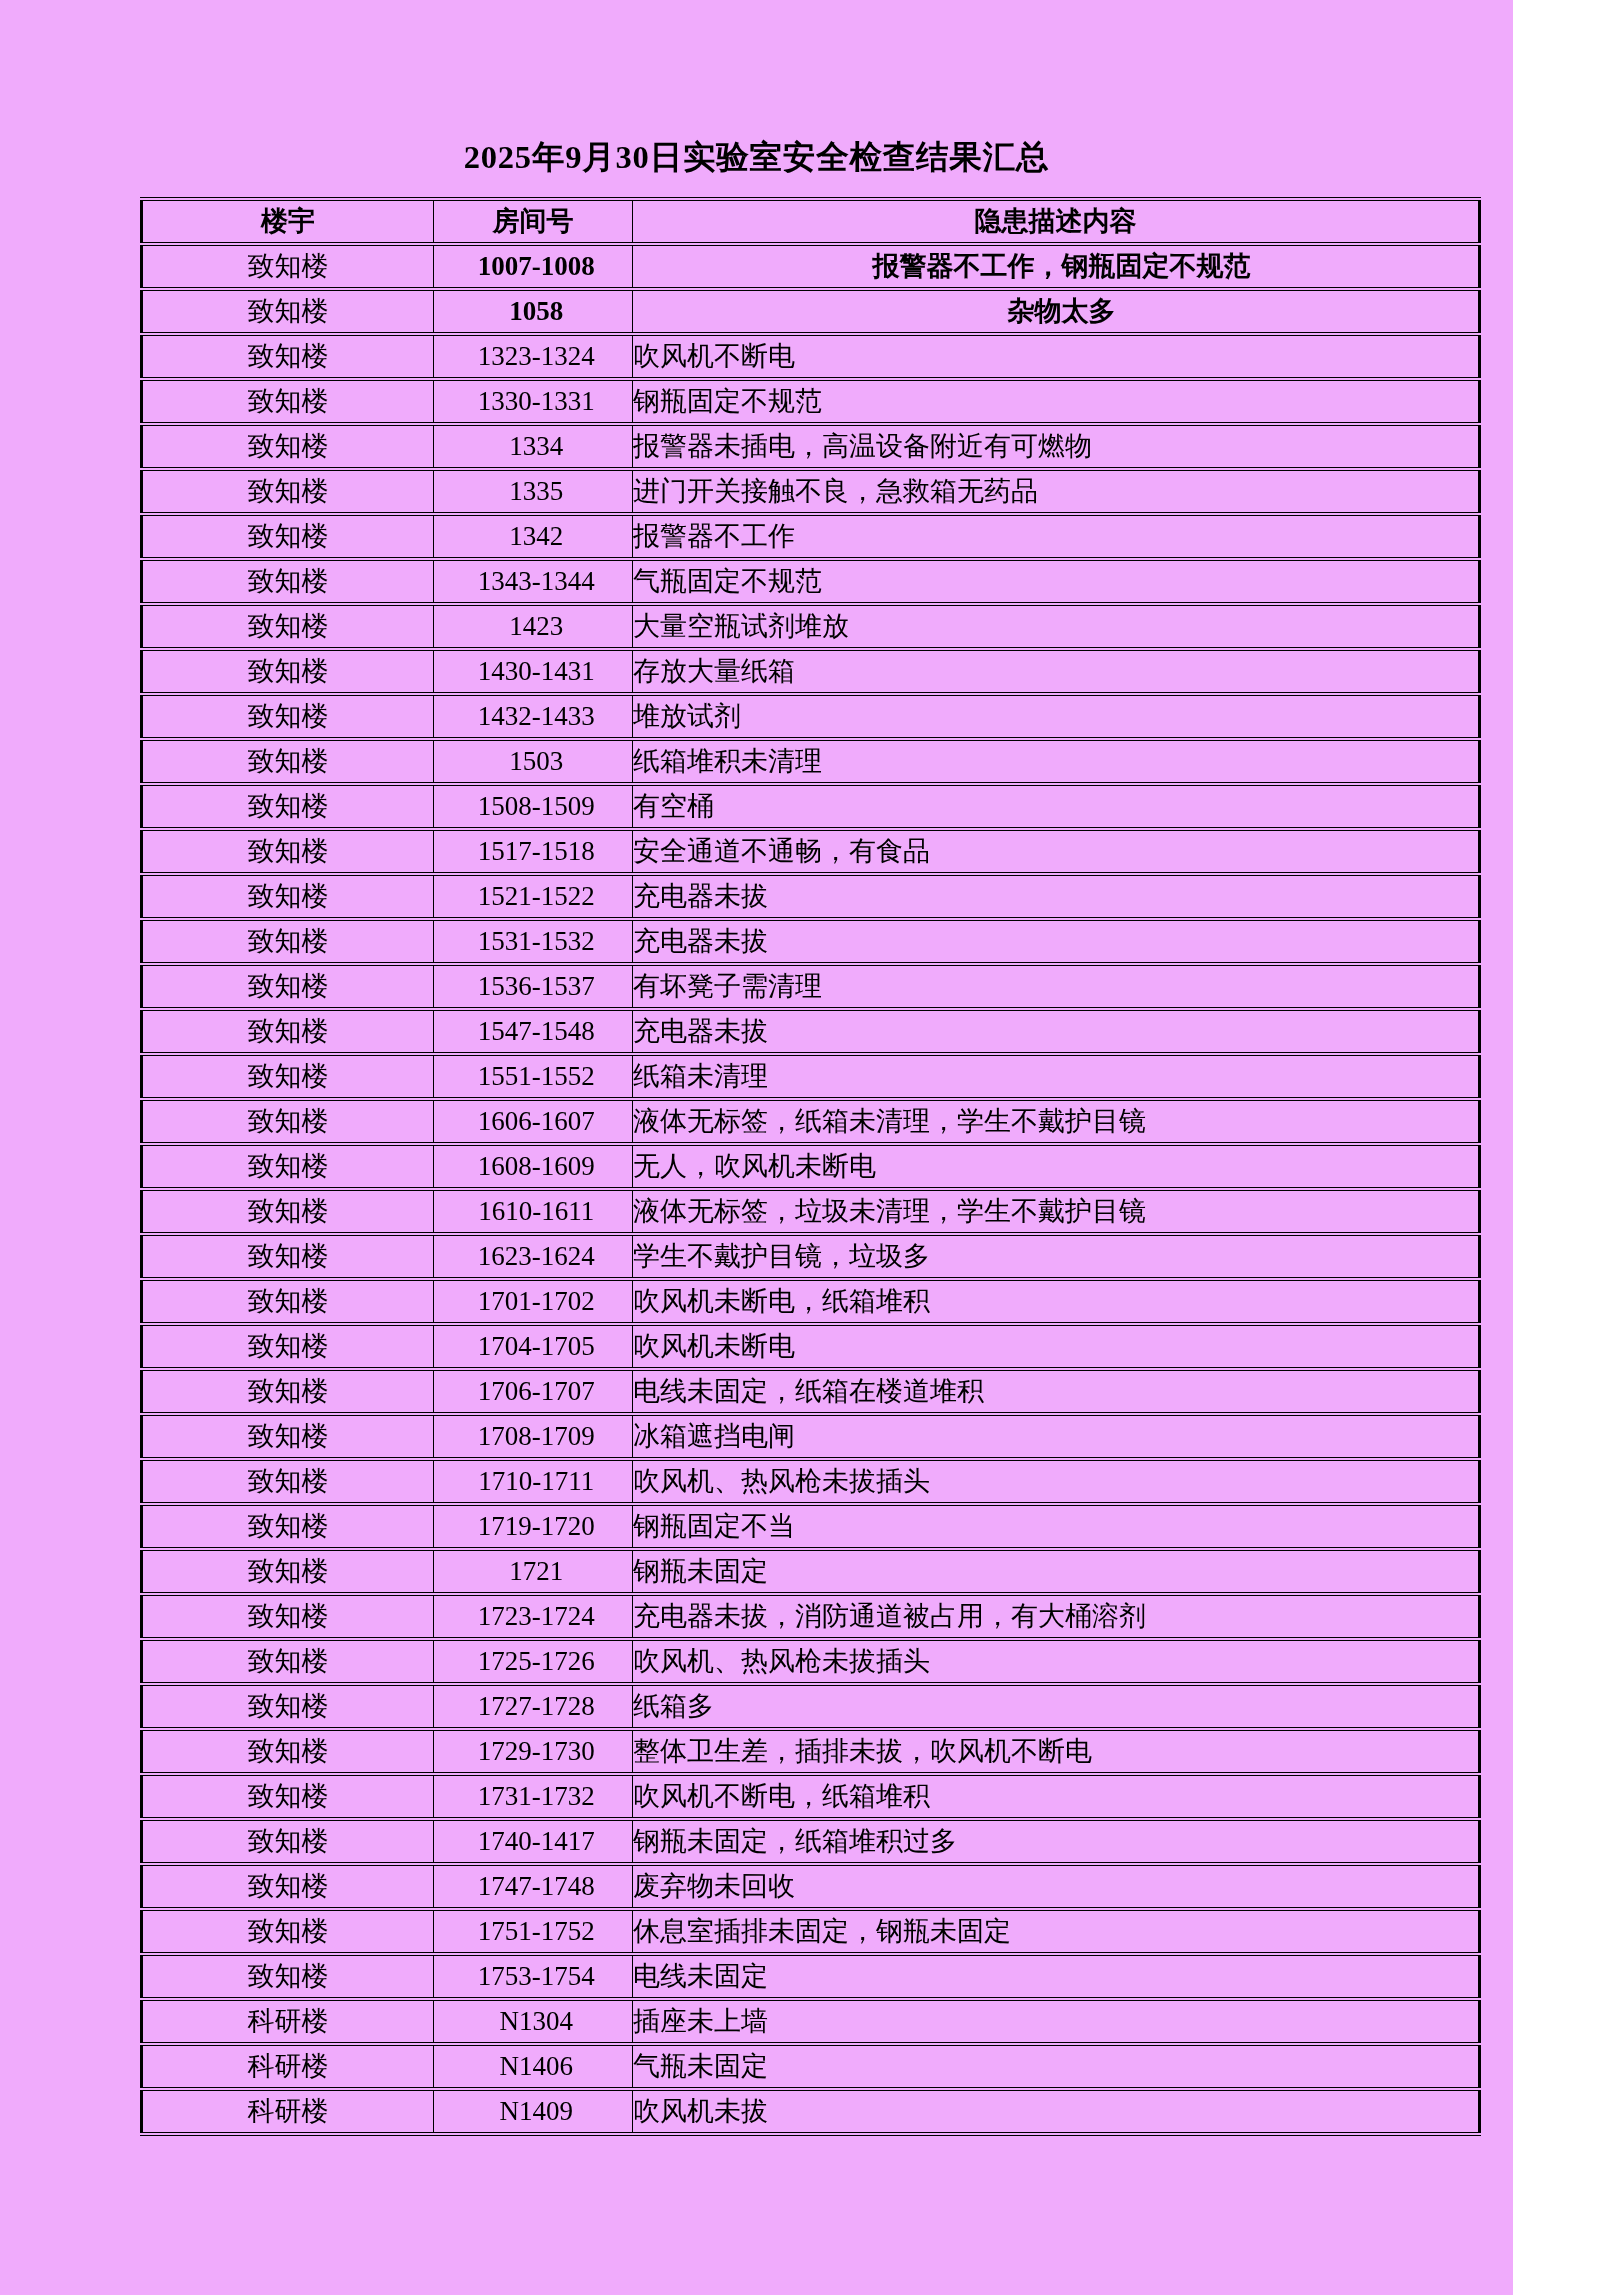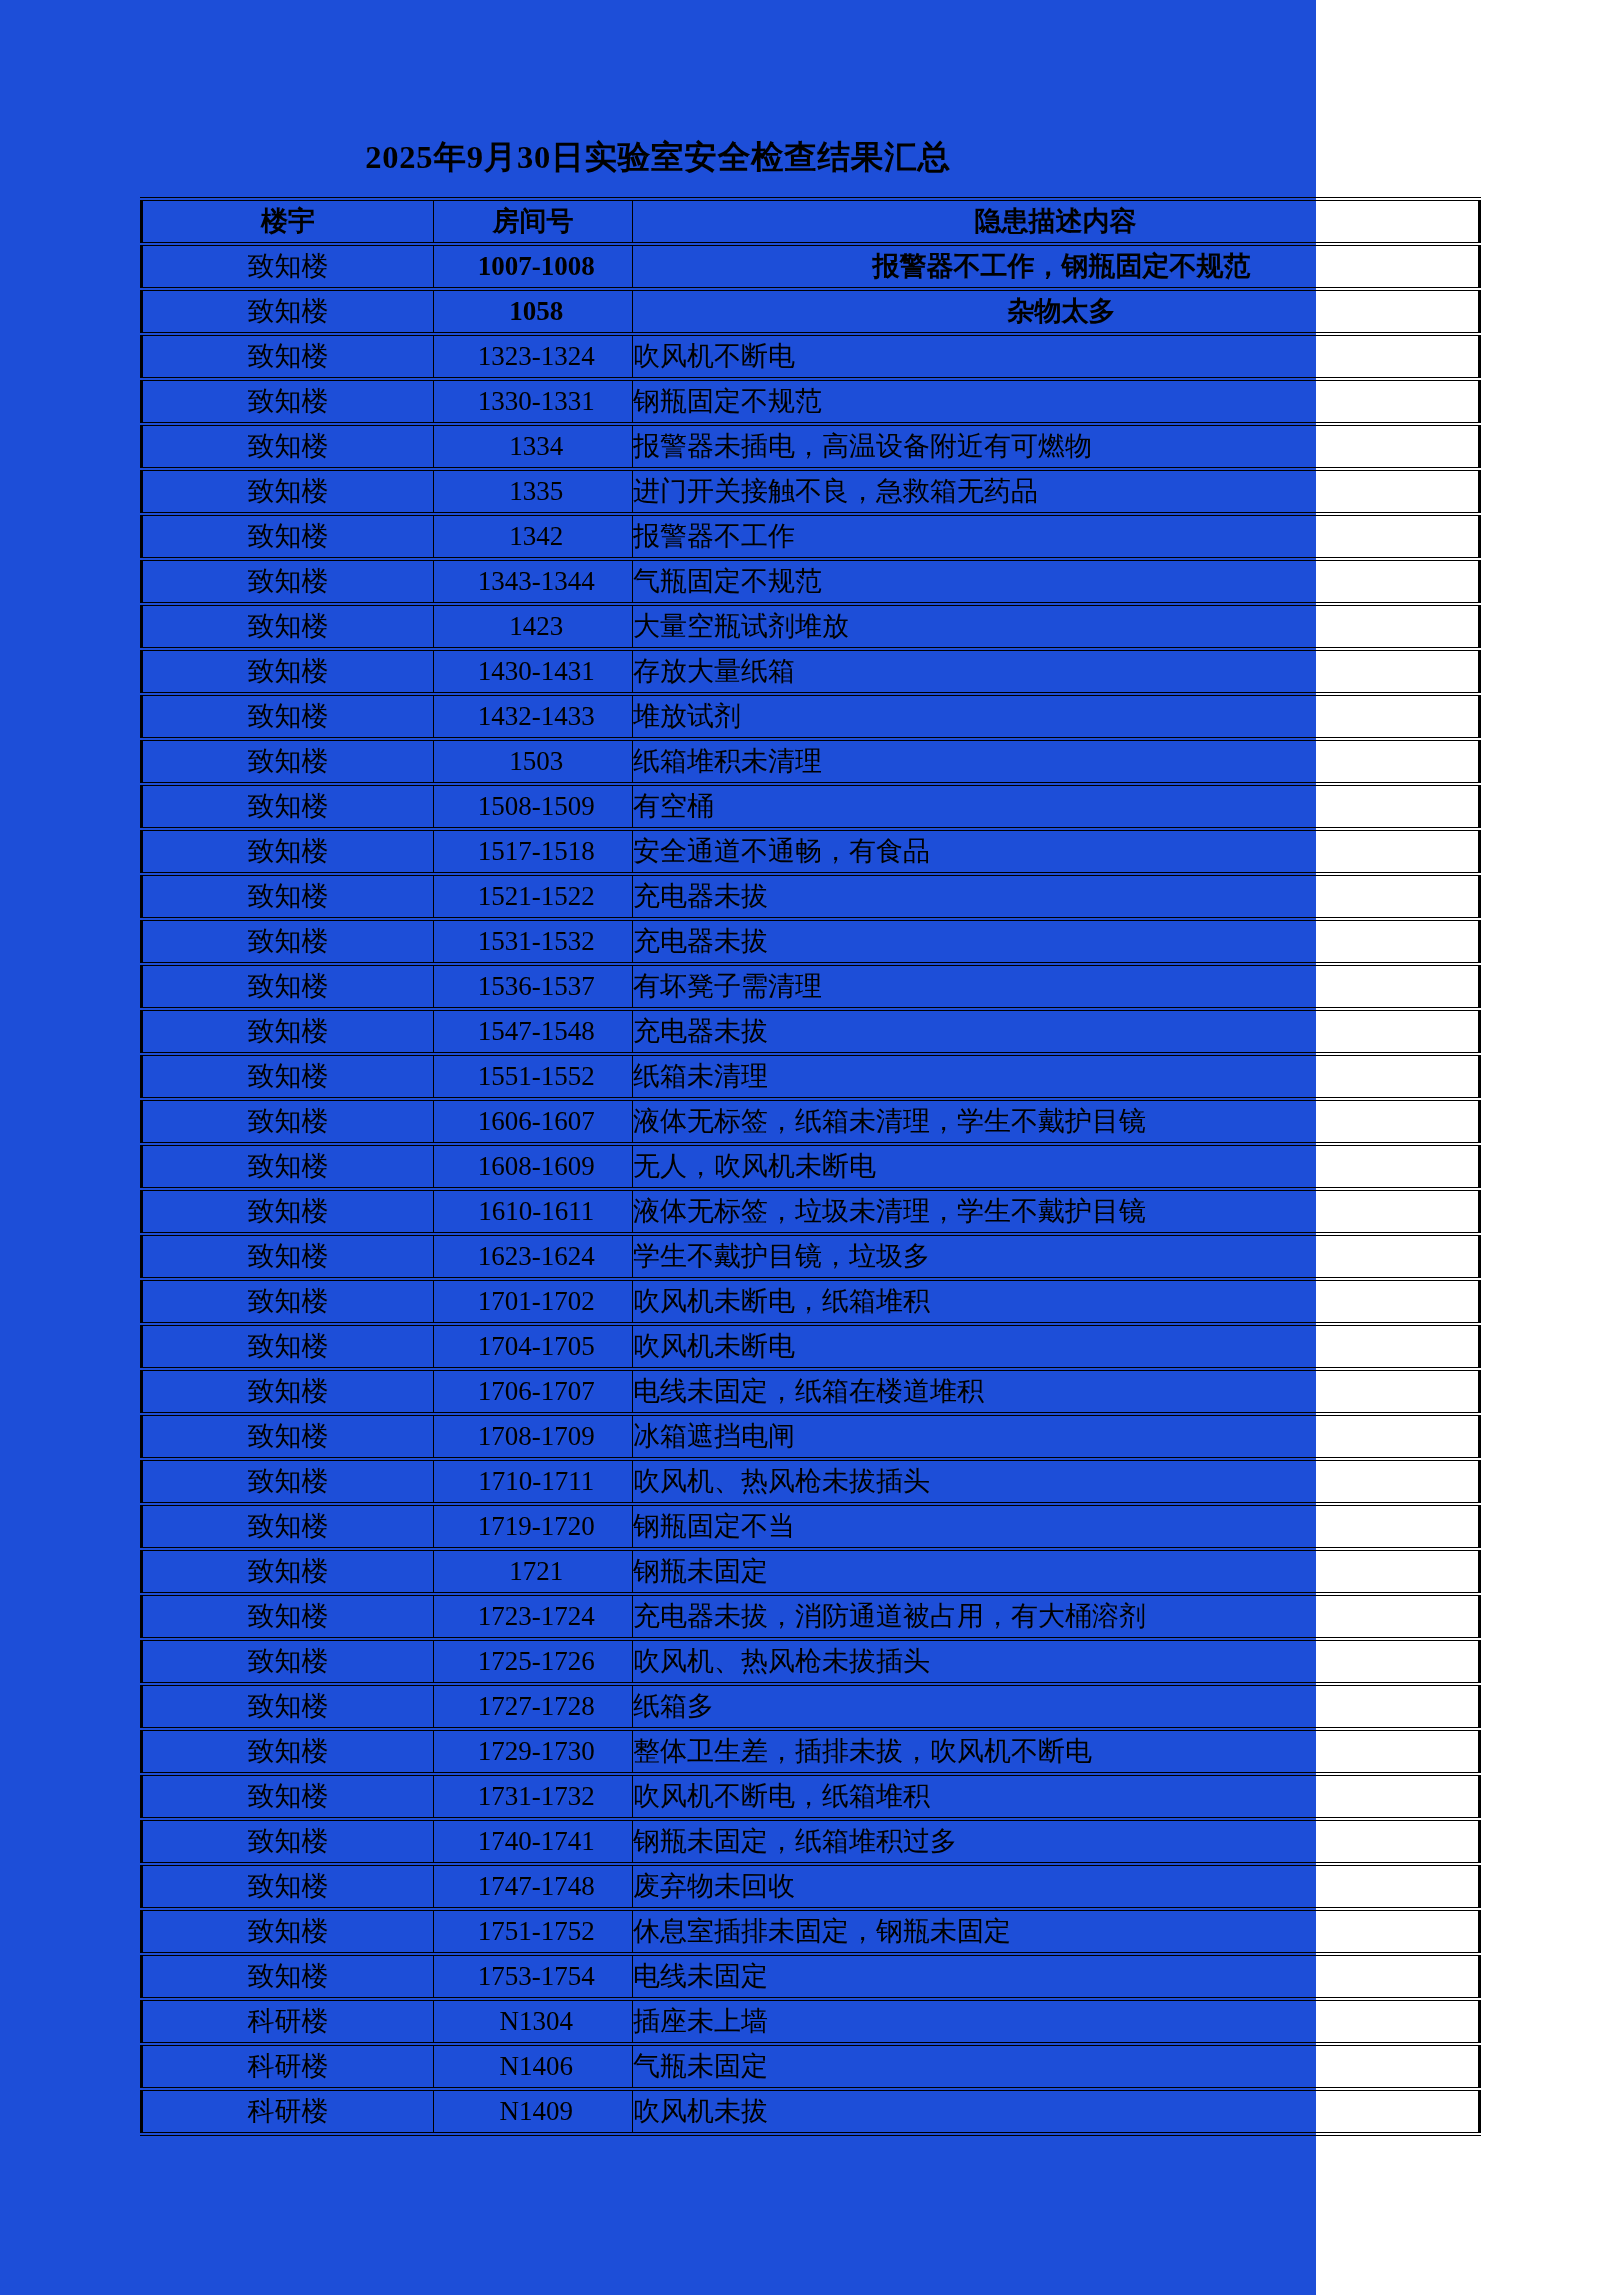--- a/index.html
+++ b/index.html
@@ -1,20 +1,20 @@
 <!DOCTYPE html>
 <html style="font-size:12.7px"><head>
 <meta charset="utf-8">
 <style>
   html, body { margin: 0; padding: 0; background: #ffffff; }
   .page {
     position: relative;
-    width: 1316px;
+    width: 1513px;
     height: 2295px;
-    background: #1d4ed8;
+    background: #f0abfc;
     font-family: "Liberation Serif", "DejaVu Serif", serif;
     color: #000000;
   }
   .doc-title {
     position: absolute;
     top: 136px;
     left: 0;
     width: 100%;
     text-align: center;
     font-size: 32.5px;
@@ -280,21 +280,21 @@
         </tr>
 
         <tr>
           <td class="building">致知楼</td>
           <td class="room">1731-1732</td>
           <td class="issue">吹风机不断电，纸箱堆积</td>
         </tr>
 
         <tr>
           <td class="building">致知楼</td>
-          <td class="room">1740-1741</td>
+          <td class="room">1740-1417</td>
           <td class="issue">钢瓶未固定，纸箱堆积过多</td>
         </tr>
 
         <tr>
           <td class="building">致知楼</td>
           <td class="room">1747-1748</td>
           <td class="issue">废弃物未回收</td>
         </tr>
 
         <tr>

